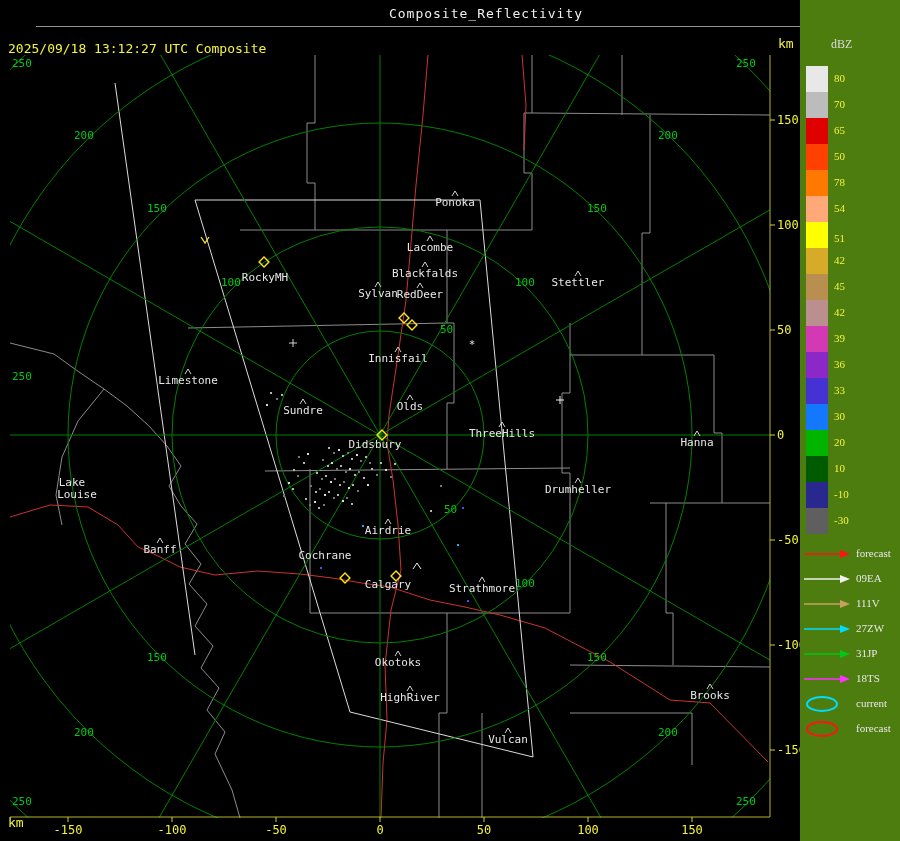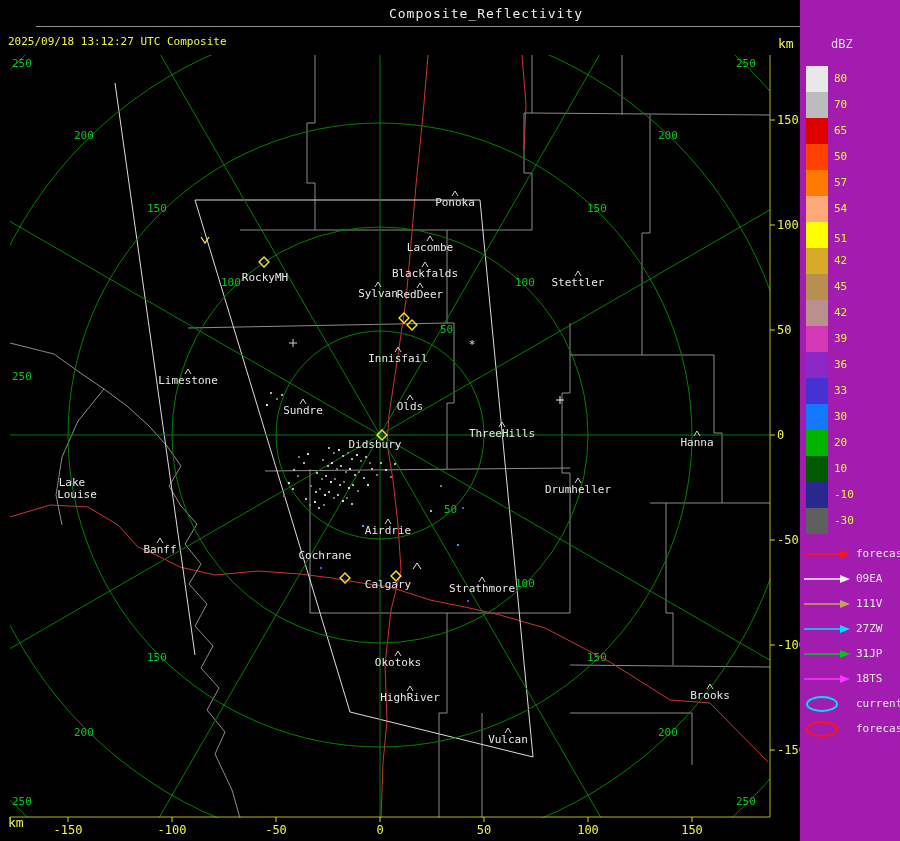--- a/index.html
+++ b/index.html
@@ -1,38 +1,38 @@
 <!DOCTYPE html>
 <html><head>
 <meta charset="utf-8">
 <style>
   html,body{margin:0;padding:0;background:#000;}
   body{width:900px;height:841px;position:relative;overflow:hidden;
        font-family:"DejaVu Sans Mono",monospace;}
   .titlebar{position:absolute;top:0;left:0;width:900px;height:26px;
     border-bottom:1px solid #909090;color:#f0f0f0;font-size:13px;
     display:flex;align-items:center;justify-content:center;letter-spacing:1px;margin-left:36px;}
-  .timestamp{position:absolute;left:8px;top:35px;color:#f5f53c;font-size:11px;}
+  .timestamp{position:absolute;left:8px;top:41px;color:#f5f53c;font-size:13px;}
   .km-top{position:absolute;left:778px;top:36px;color:#f5f53c;font-size:13px;}
   .km-bottom{position:absolute;left:8px;top:815px;color:#f5f53c;font-size:13px;}
   #radar-svg{position:absolute;left:10px;top:55px;}
   
   .county{stroke:#8c8c8c;fill:none;stroke-width:1;}
   .road{stroke:#cd3333;fill:none;stroke-width:1;}
   .coverage{stroke:#dcdcdc;fill:none;stroke-width:1;}
   .ring{stroke:#008200;fill:none;stroke-width:1;}
   .rlabel{fill:#00c814;font-family:"DejaVu Sans Mono",monospace;font-size:11px;}
   .city{fill:#e8e8e8;font-family:"DejaVu Sans Mono",monospace;font-size:11px;text-anchor:middle;}
   .caret{stroke:#d2d2d2;fill:none;stroke-width:1;}
   .diamond{stroke:#ffe11e;fill:none;stroke-width:1.4;}
   .axis-line{stroke:#b4b428;stroke-width:1;}
   .axis-tick{stroke:#d2d232;stroke-width:1;}
   .axis-text{fill:#f5f53c;font-family:"DejaVu Sans Mono",monospace;font-size:12px;}
   
-  #panel{position:absolute;left:800px;top:0;width:100px;height:841px;background:#a21caf;}
+  #panel{position:absolute;left:800px;top:0;width:100px;height:841px;background:#4d7c0f;font-family:Liberation Serif, serif;}
   .dbz{position:absolute;left:31px;top:37px;color:#dcdcdc;font-size:12px;}
   .swatch{position:absolute;left:6px;width:22px;height:26px;}
   .cb-label{position:absolute;left:34px;color:#f5f53c;font-size:11px;}
   .legend-row{position:absolute;left:0;width:100px;height:22px;}
   .legend-icon{position:absolute;left:2px;top:2px;}
   .legend-label{position:absolute;left:56px;top:3px;color:#e8e8e8;font-size:11px;}
 </style>
 </head>
 <body>
 
@@ -296,21 +296,21 @@
   <div id="colorbar">
       <div class="swatch" style="top: 66px; background: rgb(232, 232, 232);"></div>
       <div class="cb-label" style="top: 72px;">80</div>
       <div class="swatch" style="top: 92px; background: rgb(188, 188, 188);"></div>
       <div class="cb-label" style="top: 98px;">70</div>
       <div class="swatch" style="top: 118px; background: rgb(225, 0, 0);"></div>
       <div class="cb-label" style="top: 124px;">65</div>
       <div class="swatch" style="top: 144px; background: rgb(255, 64, 0);"></div>
       <div class="cb-label" style="top: 150px;">50</div>
       <div class="swatch" style="top: 170px; background: rgb(255, 120, 0);"></div>
-      <div class="cb-label" style="top: 176px;">57</div>
+      <div class="cb-label" style="top: 176px;">78</div>
       <div class="swatch" style="top: 196px; background: rgb(255, 168, 120);"></div>
       <div class="cb-label" style="top: 202px;">54</div>
       <div class="swatch" style="top: 222px; background: rgb(255, 255, 0);"></div>
       <div class="cb-label" style="top: 232px;">51</div>
       <div class="swatch" style="top: 248px; background: rgb(215, 170, 40);"></div>
       <div class="cb-label" style="top: 254px;">42</div>
       <div class="swatch" style="top: 274px; background: rgb(185, 143, 80);"></div>
       <div class="cb-label" style="top: 280px;">45</div>
       <div class="swatch" style="top: 300px; background: rgb(188, 143, 143);"></div>
       <div class="cb-label" style="top: 306px;">42</div>

